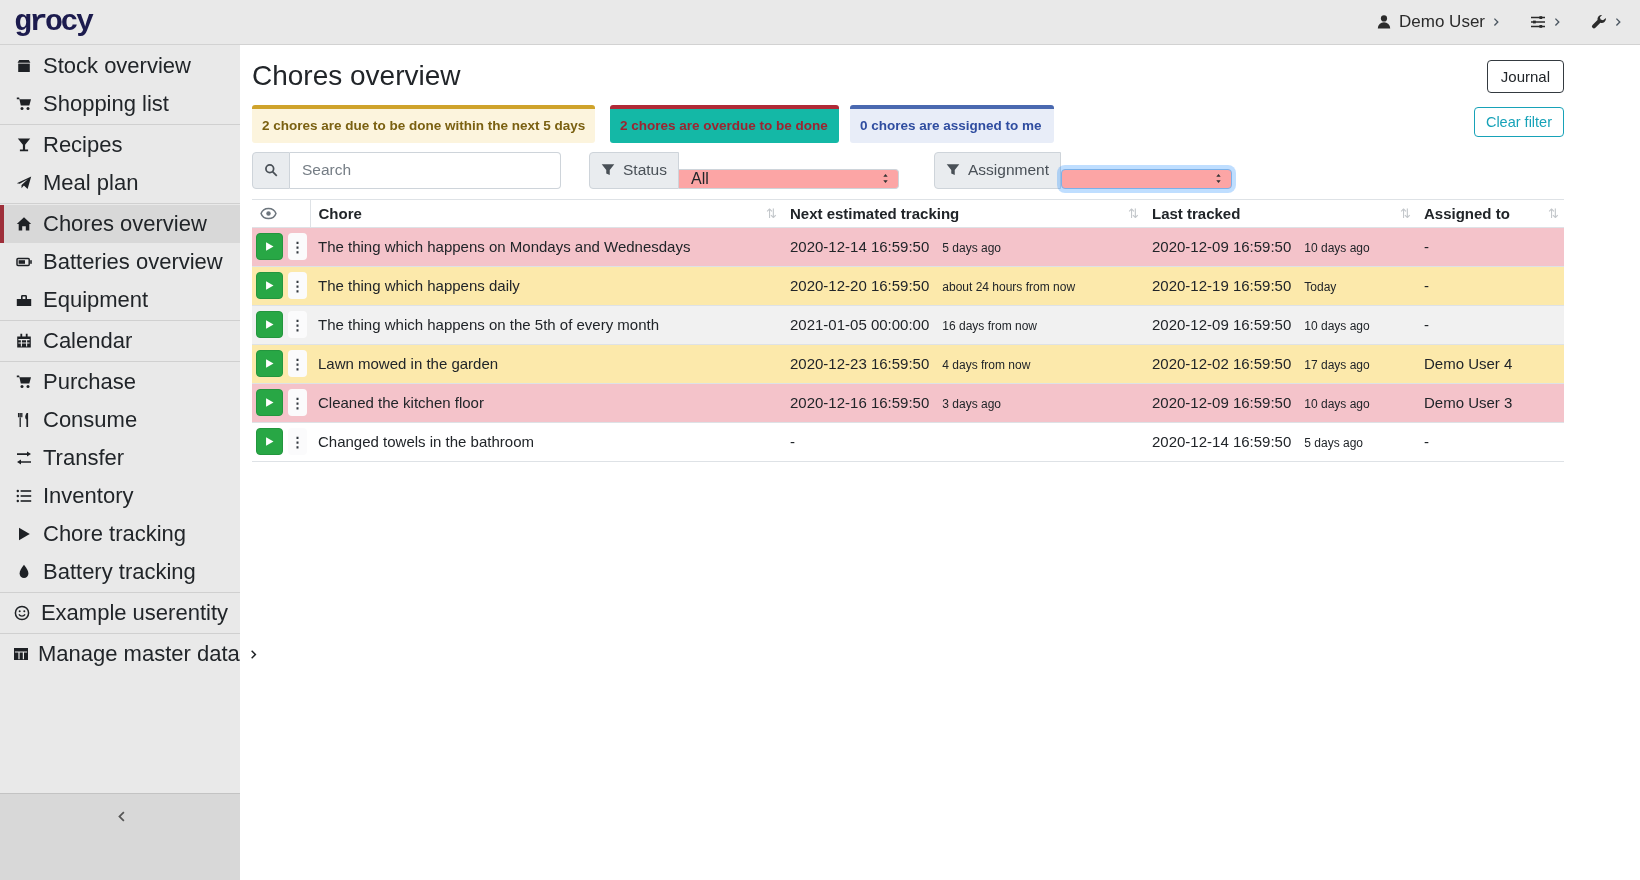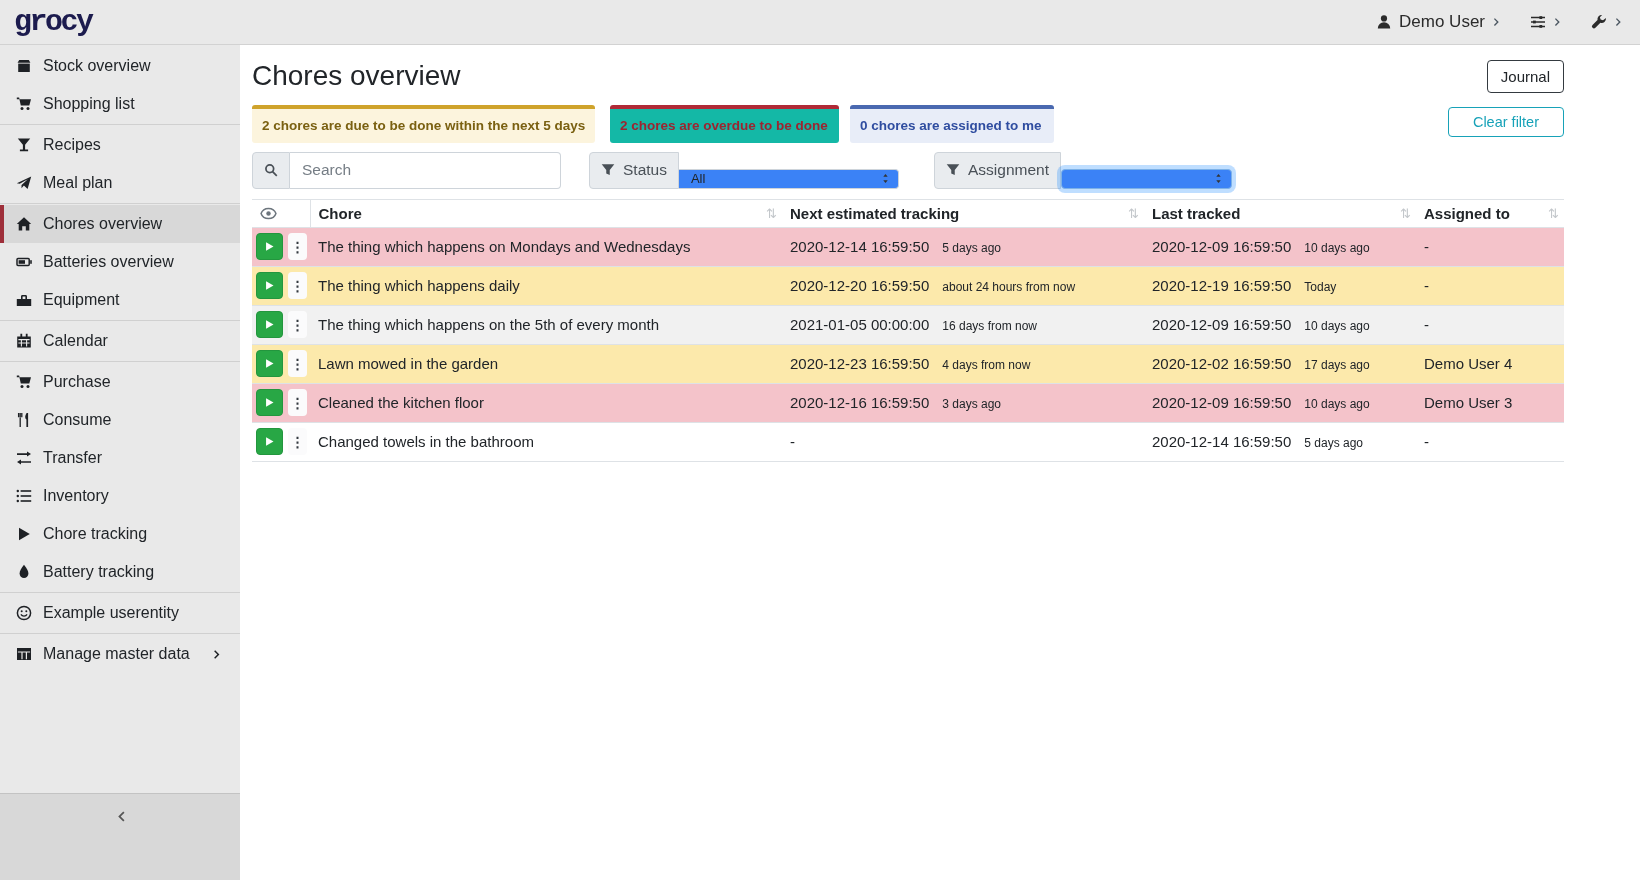--- a/index.html
+++ b/index.html
@@ -29,21 +29,21 @@
 
   
   .layout { display:flex; height:835px; }
   aside {
     width:240px; flex-shrink:0; background:#e9e9e9; position:relative;
   }
   .snav { padding-top:2px; }
   .sitem {
     display:flex; align-items:center; gap:9px; height:38px;
     border-left:4px solid transparent; padding:0 12px 0 9px;
-    font-size:16px; color:#212529; cursor:pointer; white-space:nowrap;
+    font-size:22px; color:#212529; cursor:pointer; white-space:nowrap;
   }
   .sitem .icn { width:21px; display:flex; justify-content:center; color:#1e2125; }
   .sitem.active { background:#d8d8d8; border-left-color:#9e2f3a; }
   .sdiv { border-top:1px solid #d0d0d0; margin:1px 0; }
   .mchev { margin-left:auto; color:#333; }
   .mchev svg { width:11px; height:11px; }
   .sidebar-footer {
     position:absolute; left:0; right:0; bottom:0; height:87px;
     background:#d8d8d8; border-top:1px solid #c3c3c3;
     display:flex; justify-content:center; align-items:flex-start; padding-top:16px;
@@ -59,21 +59,21 @@
   .journal-btn { border:1px solid #343a40; color:#212529; font-size:15px; padding:7px 13px; margin-top:7px; }
 
   .banner-row { display:flex; align-items:flex-start; margin-bottom:9px; }
   .banner {
     border-top:4px solid; border-radius:3px; padding:9px 10px 10px;
     font-size:13.5px; font-weight:bold; white-space:nowrap; cursor:pointer;
   }
   .banner-warning { width:343px; margin-right:15px; background:#fcf4dd; border-color:#cfa32b; color:#7a6011; }
   .banner-danger  { width:229px; margin-right:11px; background:#14b8a6; border-color:#b02a37; color:#9c2430; }
   .banner-info    { width:204px; background:#e8edf8; border-color:#4a69b0; color:#2f4da0; }
-  .clear-filter-btn { margin-left:auto; border:1px solid #17a2b8; color:#17a2b8; font-size:14.5px; padding:6px 24px; margin-top:2px; }
+  .clear-filter-btn { margin-left:auto; border:1px solid #17a2b8; color:#17a2b8; font-size:14.5px; padding:6px 11px; margin-top:2px; }
 
   
   .filter-row { display:flex; height:37px; margin-bottom:10px; }
   .igroup { display:flex; height:37px; }
   .igp {
     display:flex; align-items:center; gap:8px; background:#e9ecef;
     border:1px solid #ced4da; border-radius:4px 0 0 4px; padding:12px 11px;
     color:#495057; font-size:15.5px; white-space:nowrap;
   }
   .igp .icn svg { width:14px; height:14px; }
@@ -81,23 +81,23 @@
   .search-group input {
     flex:1; min-width:0; border:1px solid #ced4da; border-left:0;
     border-radius:0 4px 4px 0; padding:0 12px; font-size:15.5px;
     font-family:inherit; color:#495057; outline:none;
   }
   .search-group input::placeholder { color:#757d85; }
   .status-group { width:310px; margin-right:35px; }
   .assign-group { width:298px; }
   .select {
     position:relative; flex:1; display:flex; align-items:center;
-    background:#3b82f6; border:1px solid #ced4da; border-left:0;
+    background:#fca5a5; border:1px solid #ced4da; border-left:0;
     border-radius:0 4px 4px 0; padding:0 26px 0 12px;
-    font-size:13px; color:#212529; cursor:pointer;margin-top:17px;
+    font-size:16px; color:#212529; cursor:pointer;margin-top:17px;
   }
   .select .caret { position:absolute; right:7px; color:#333; }
   .select .caret svg { width:11px; height:11px; }
   .select.focused {
     border:1px solid #7cb1e8; border-radius:4px;
     box-shadow:0 0 0 4px rgba(0,123,255,.25);
   }
 
   
   table { width:100%; border-collapse:collapse; font-size:15px; color:#212529; }

